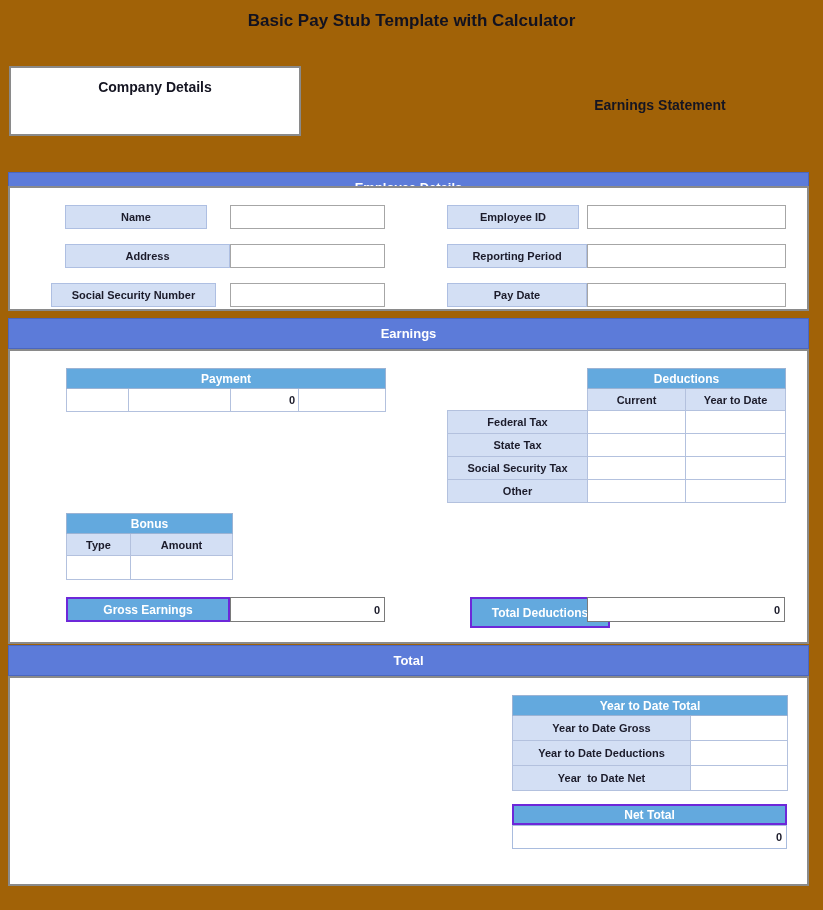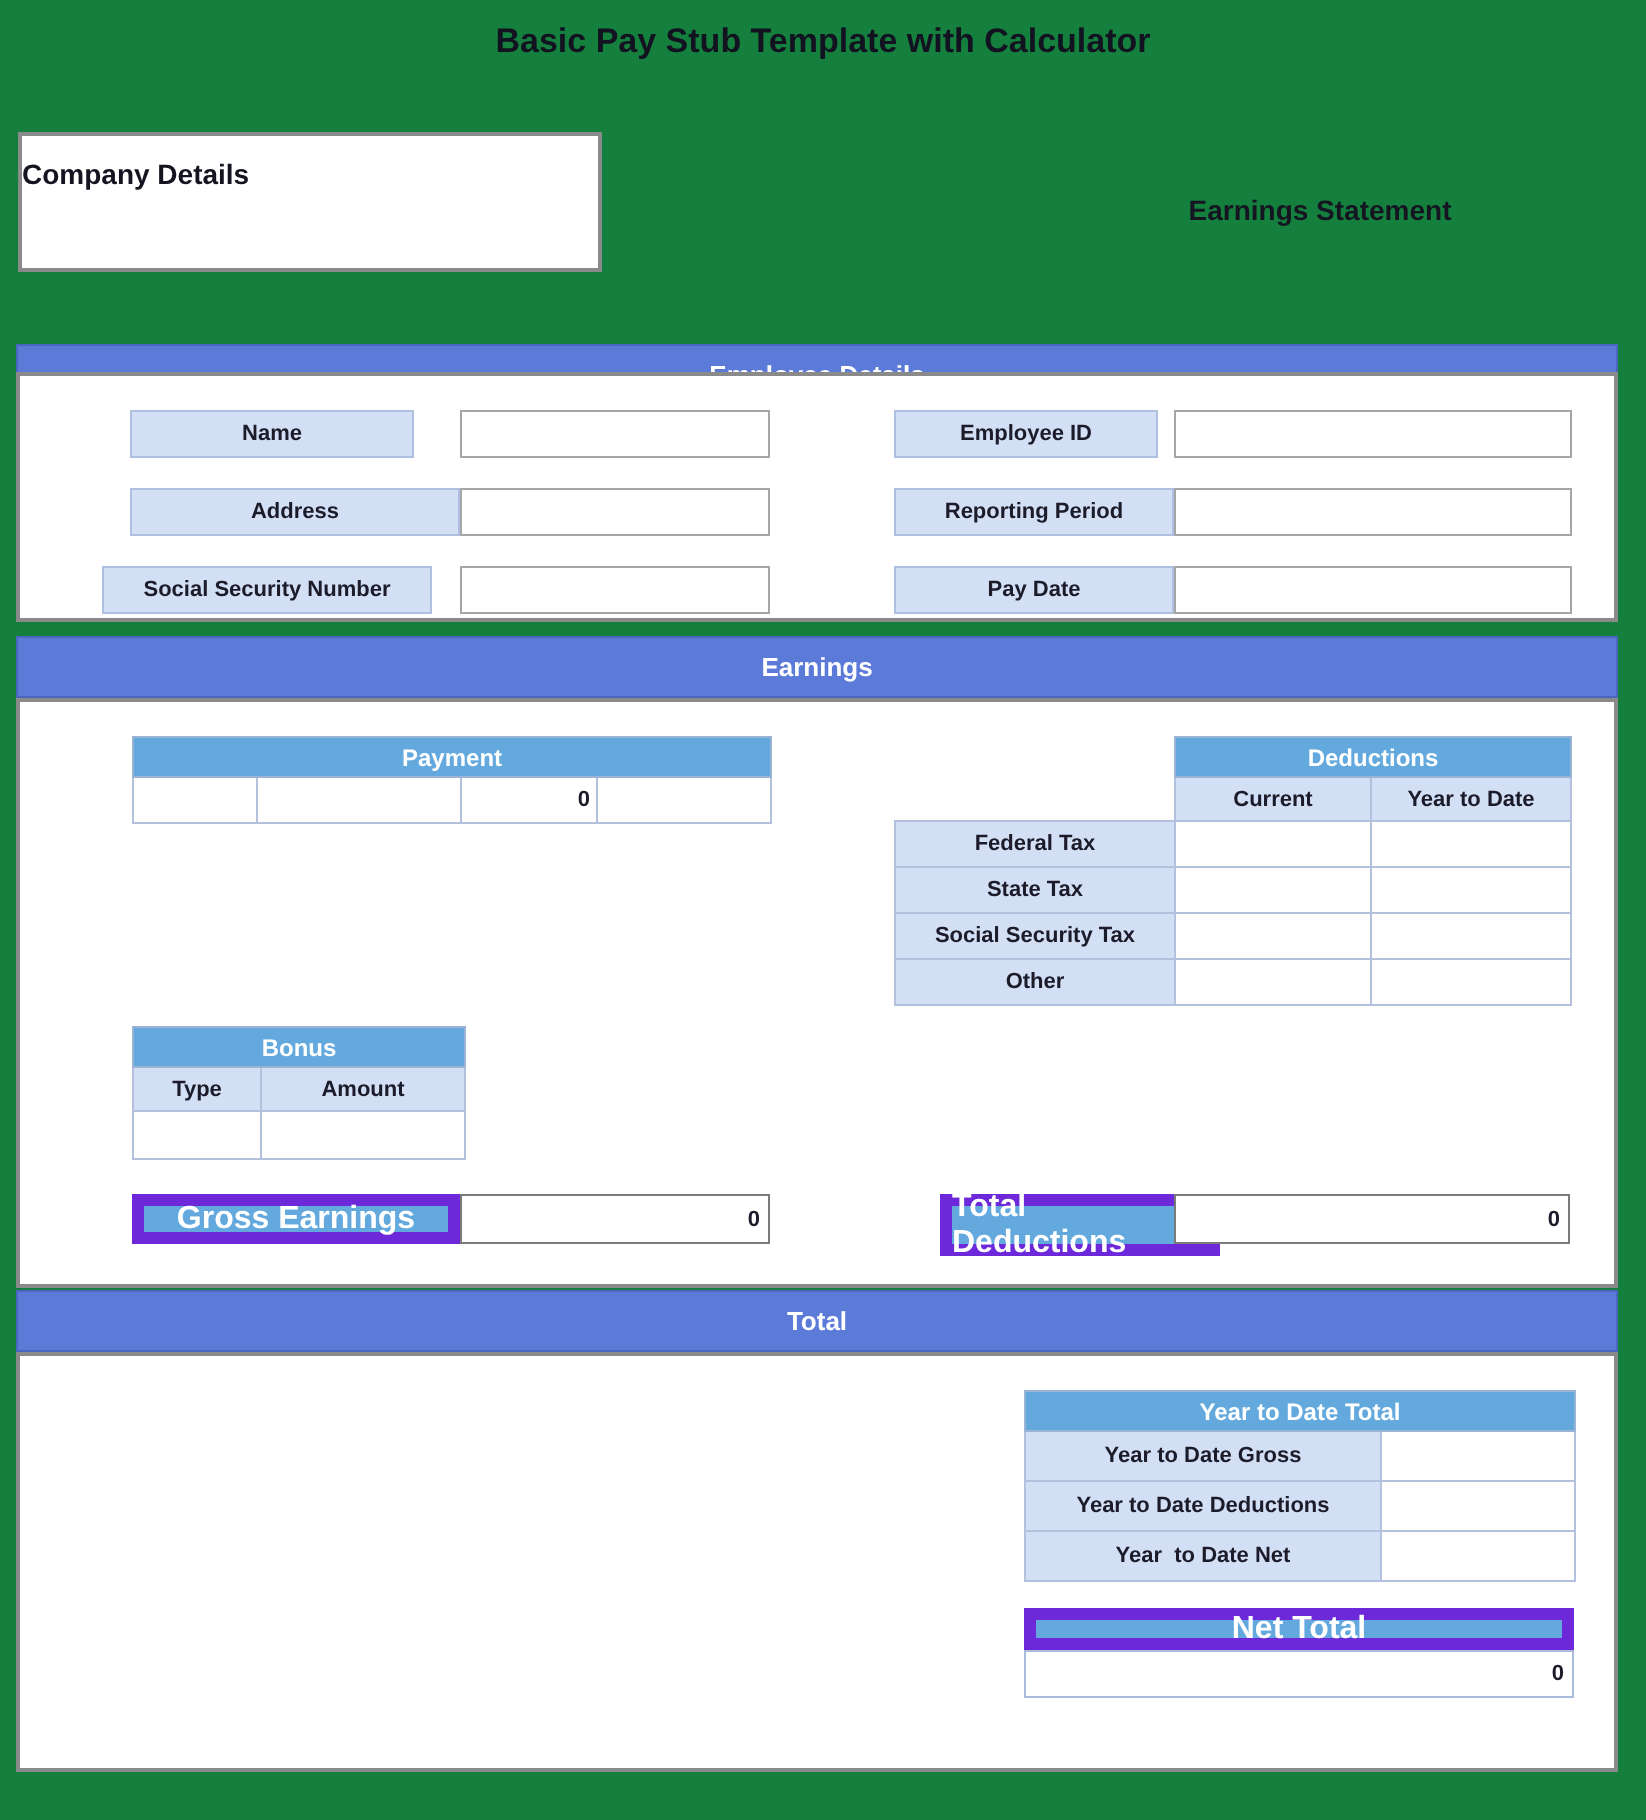--- a/index.html
+++ b/index.html
@@ -2,51 +2,51 @@
 <html style="--section-bar: #5C7BD9; --section-bar-border: #4A66C0; --table-header: #63A9DE; --label-cell: #D3DFF4; --box-border: #8A8A8A; --cell-border: #B3C1DE; --field-border: #A6A6A6;"><head>
 <meta charset="utf-8">
 <style>
   * { margin:0; padding:0; box-sizing:border-box; }
   html,body { background:#ffffff; }
   body {
     width:823px; height:910px;
     font-family:"Liberation Sans", sans-serif;
     color:#1b1b2a;
   }
-  #page { position:relative; width:823px; height:910px; background:#15803d; overflow:hidden; }
+  #page { position:relative; width:823px; height:910px; background:#a16207; overflow:hidden; }
   .abs { position:absolute; }
 
   .title { top:11px; left:0; width:823px; text-align:center;
            font-size:17px; font-weight:bold; color:#121220; }
 
   .company-box { left:9px; top:66px; width:292px; height:70px;
                  border:2px solid var(--box-border,#8a8a8a); background:#fff; }
-  .company-label { padding-top:11px; text-align:left; font-weight:bold;
+  .company-label { padding-top:11px; text-align:center; font-weight:bold;
                    font-size:14px; color:#151522; }
   .stmt { left:500px; top:97px; width:320px; text-align:center;
           font-weight:bold; font-size:14px; color:#151522; }
 
   .bar { left:8px; width:801px; height:31px;
          background:var(--section-bar,#5c7bd9);
          border:1px solid var(--section-bar-border,#4a66c0);
          color:#fff; font-weight:bold; font-size:13px;
          text-align:center; line-height:29px; }
   .sbox { left:8px; width:801px; background:#fff;
           border:2px solid var(--box-border,#8a8a8a); }
 
   .lbl { background:var(--label-cell,#d3dff4);
          border:1px solid #aebfe2; font-weight:bold; font-size:11px;
          color:#1b1b2a; display:flex; align-items:center; justify-content:center;
          white-space:pre; }
   .fld { background:#fff; border:1px solid var(--field-border,#a6a6a6); }
   .num { font-weight:bold; font-size:11px; color:#1b1b2a;
          display:flex; align-items:center; justify-content:flex-end;
          padding-right:4px; }
-  .skybox { background:var(--table-header,#63a9de); border:6px solid #6d28d9;
-            color:#fff; font-weight:bold; font-size:16px;
+  .skybox { background:var(--table-header,#63a9de); border:2px solid #6d28d9;
+            color:#fff; font-weight:bold; font-size:12px;
             display:flex; align-items:center; justify-content:center; }
 
   table.tbl { position:absolute; border-collapse:collapse; table-layout:fixed; }
   .tbl td, .tbl th { border:1px solid var(--cell-border,#b3c1de);
                      font-size:11px; font-weight:bold; color:#1b1b2a;
                      padding:0; text-align:center; overflow:hidden;
                      background:#fff; white-space:pre; }
   .tbl .sky  { background:var(--table-header,#63a9de); color:#fff;
                font-size:12px; border:1px solid #9bb3d4; }
   .tbl .lite { background:var(--label-cell,#d3dff4); }

